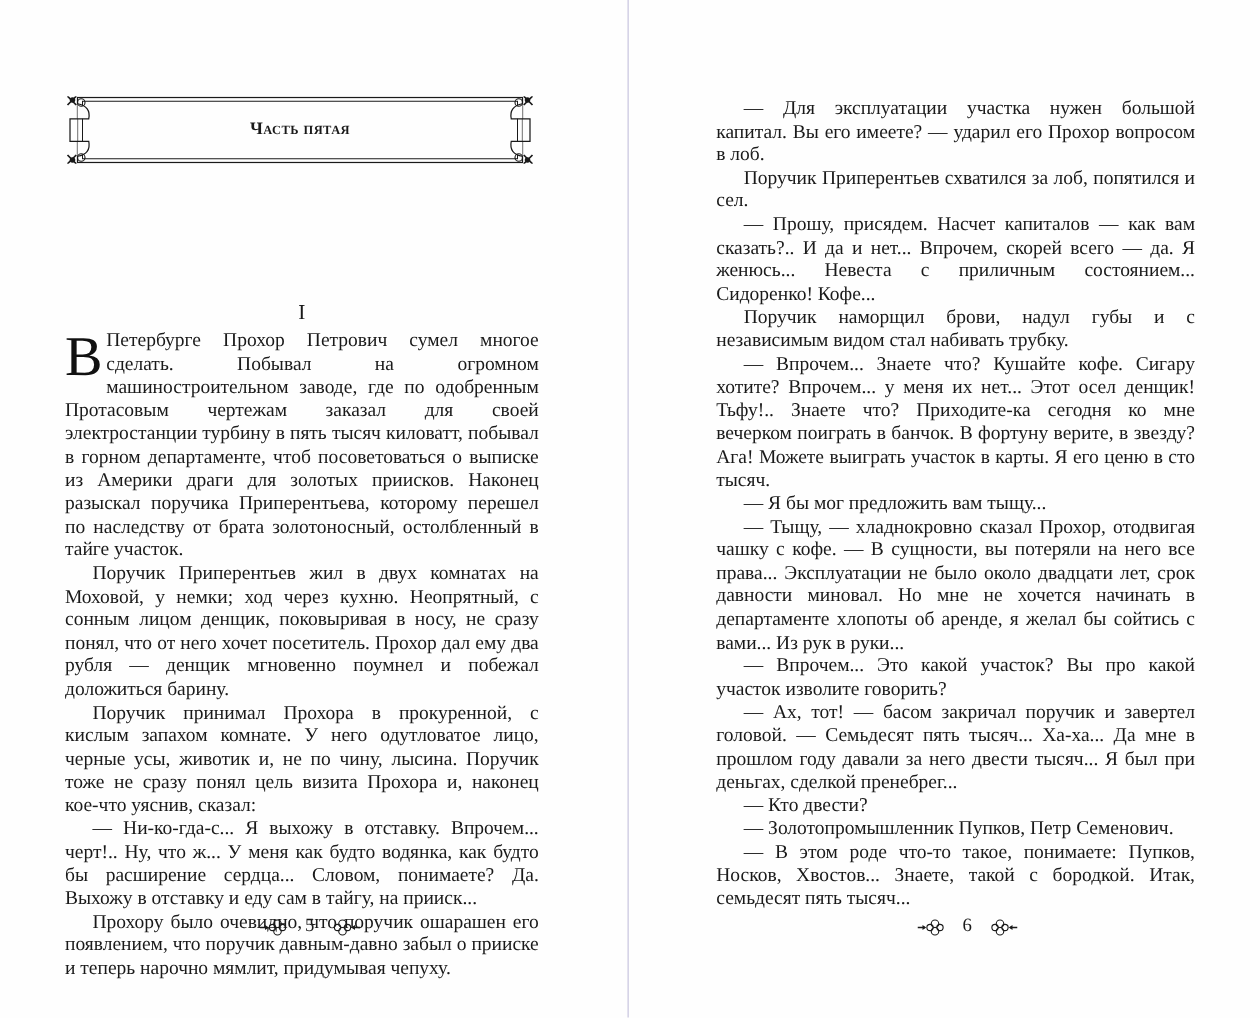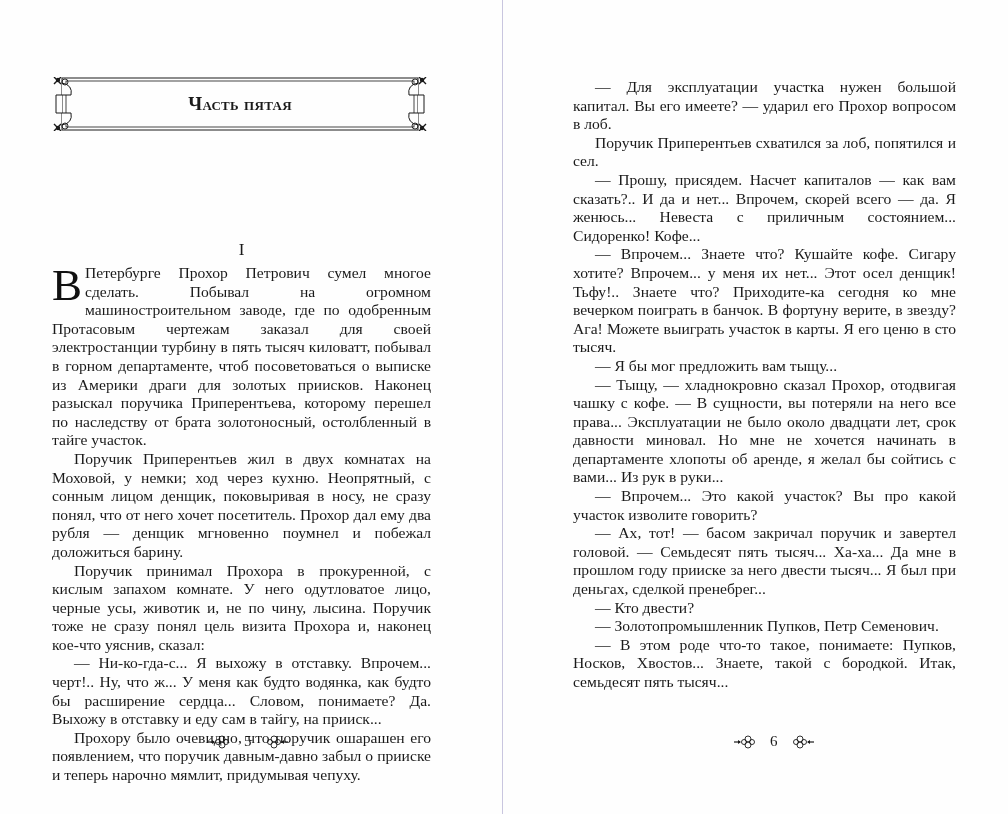--- a/index.html
+++ b/index.html
@@ -23,21 +23,21 @@
 
   
   .part-frame {
     position: absolute; left: 53px; top: 77px; width: 374px; height: 54px;
   }
   .part-frame svg { position: absolute; left: 0; top: 0; }
   .part-title {
     position: absolute; left: 0; top: 0; width: 374px; height: 54px;
     display: flex; align-items: center; justify-content: center;
     font-family: "Liberation Serif", "DejaVu Serif", serif;
-    font-weight: bold; font-size: 19px; color: #1a1a1a; letter-spacing: 0.3px;
+    font-weight: bold; font-size: 14px; color: #1a1a1a; letter-spacing: 0.3px;
     font-variant: small-caps;
   }
 
   .chapter-num {
     position: absolute; left: 52px; width: 379px; top: 240px;
     text-align: center;
     font-family: "Liberation Serif", "DejaVu Serif", serif;
     font-size: 17px; color: #1a1a1a;
   }
 
@@ -128,25 +128,26 @@
     </div>
   </div>
 
   <div class="spine"></div>
 
   <div class="page page-right">
     <div class="right-body text">
       <p>— Для эксплуатации участка нужен большой капитал. Вы его имеете? — ударил его Прохор вопросом в лоб.</p>
       <p>Поручик Приперентьев схватился за лоб, попятился и сел.</p>
       <p>— Прошу, присядем. Насчет капиталов — как вам сказать?.. И да и нет... Впрочем, скорей всего — да. Я женюсь... Невеста с приличным состоянием... Сидоренко! Кофе...</p>
+      <p>Поручик наморщил брови, надул губы и с независимым видом стал набивать трубку.</p>
       <p>— Впрочем... Знаете что? Кушайте кофе. Сигару хотите? Впрочем... у меня их нет... Этот осел денщик! Тьфу!.. Знаете что? Приходите-ка сегодня ко мне вечерком поиграть в банчок. В фортуну верите, в звезду? Ага! Можете выиграть участок в карты. Я его ценю в сто тысяч.</p>
       <p>— Я бы мог предложить вам тыщу...</p>
       <p>— Тыщу, — хладнокровно сказал Прохор, отодвигая чашку с кофе. — В сущности, вы потеряли на него все права... Эксплуатации не было около двадцати лет, срок давности миновал. Но мне не хочется начинать в департаменте хлопоты об аренде, я желал бы сойтись с вами... Из рук в руки...</p>
       <p>— Впрочем... Это какой участок? Вы про какой участок изволите говорить?</p>
-      <p>— Ах, тот! — басом закричал поручик и завертел головой. — Семьдесят пять тысяч... Ха-ха... Да мне в прошлом году прииске за него двести тысяч... Я был при деньгах, сделкой пренебрег...</p>
+      <p>— Ах, тот! — басом закричал поручик и завертел головой. — Семьдесят пять тысяч... Ха-ха... Да мне в прошлом году давали за него двести тысяч... Я был при деньгах, сделкой пренебрег...</p>
       <p>— Кто двести?</p>
       <p>— Золотопромышленник Пупков, Петр Семенович.</p>
       <p>— В этом роде что-то такое, понимаете: Пупков, Носков, Хвостов... Знаете, такой с бородкой. Итак, семьдесят пять тысяч...</p>
     </div>
 
     <div class="folio folio-right">
       <svg class="orn" viewBox="0 0 22 14">
         <path d="M0 7 L6 7" stroke="#1a1a1a" stroke-width="1.2"></path>
         <path d="M4 5 L7 7 L4 9 Z" fill="#1a1a1a"></path>
         <circle cx="14" cy="4" r="3" fill="none" stroke="#1a1a1a" stroke-width="0.9"></circle>

